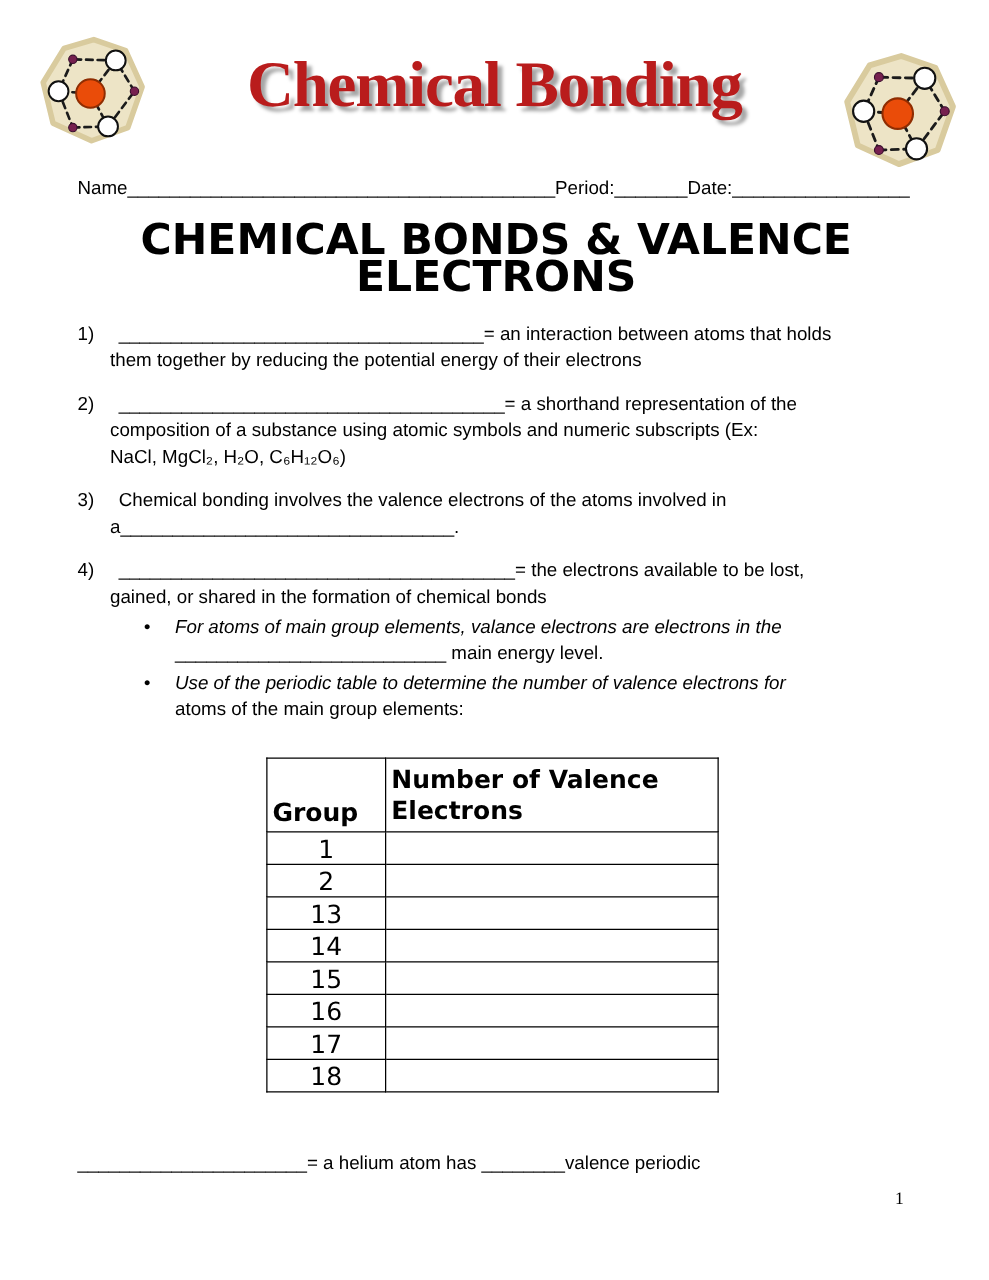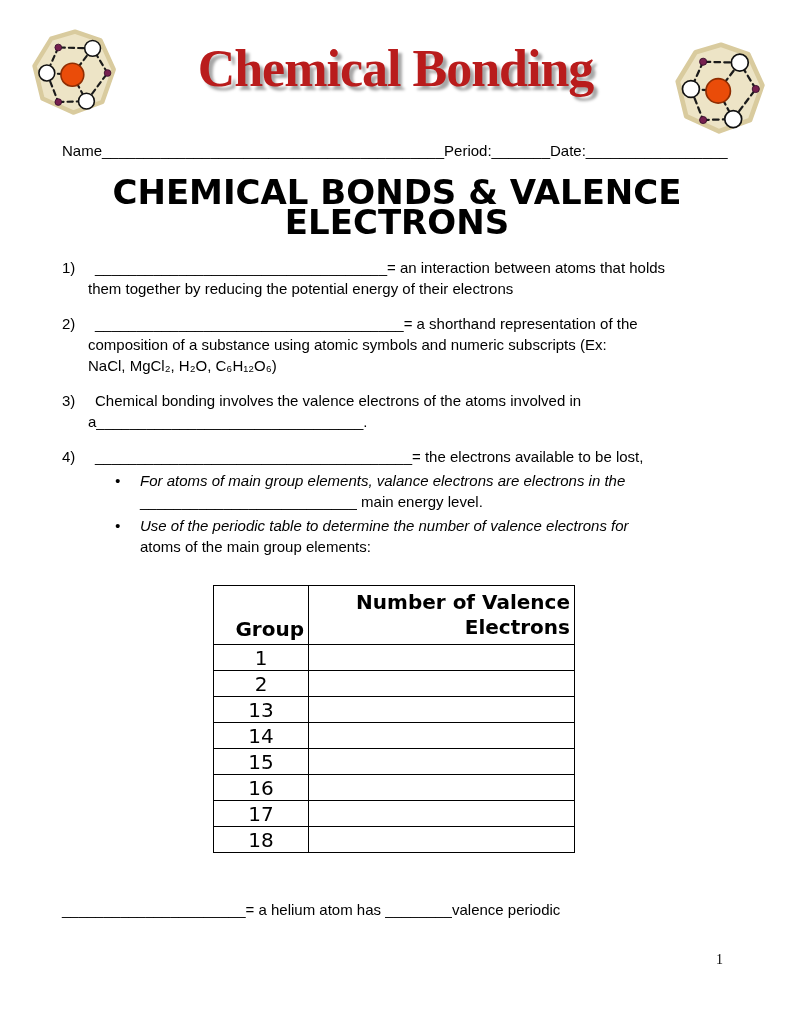--- a/index.html
+++ b/index.html
@@ -46,21 +46,21 @@
   .val-table {
     margin-top:28px; margin-left:151px;
     border-collapse:collapse; table-layout:fixed;
     font-family:"DejaVu Sans","Liberation Sans",sans-serif;
   }
   .val-table th, .val-table td { border:1.5px solid #000; }
   .col-group { width:95px; }
   .col-valence { width:266px; }
   .val-table th {
     font-size:20px; line-height:25px; font-weight:bold;
-    text-align:right; height:59px; padding:2px 4px;
+    text-align:left; height:59px; padding:2px 4px;
   }
   th.group-h { vertical-align:bottom;margin-top:32px; }
   th.valence-h { vertical-align:middle; }
   .val-table td {
     height:26px; font-size:20px; line-height:22px;
     text-align:center; padding:0;
   }
   
   .footer-line { margin-top:46px; white-space:nowrap; }
   .page-num {
@@ -137,20 +137,21 @@
       <div class="qcont nowrap">NaCl, MgCl₂, H₂O, C₆H₁₂O₆)</div>
     </div>
 
     <div class="q">
       <div class="nowrap"><span class="qnum">3)</span><span>Chemical bonding involves the valence electrons of the atoms involved in</span></div>
       <div class="qcont nowrap">a________________________________.</div>
     </div>
 
     <div class="q">
       <div class="nowrap"><span class="qnum">4)</span><span>______________________________________= the electrons available to be lost,</span></div>
+      <div class="qcont nowrap">gained, or shared in the formation of chemical bonds</div>
     </div>
 
     <div class="bullet-block">
       <div class="bullet-line"><span class="bullet-marker">•</span><span>For atoms of main group elements, valance electrons are electrons in the</span></div>
       <div class="bullet-cont">__________________________ main energy level.</div>
     </div>
 
     <div class="bullet-block">
       <div class="bullet-line"><span class="bullet-marker">•</span><span>Use of the periodic table to determine the number of valence electrons for</span></div>
       <div class="bullet-cont">atoms of the main group elements:</div>

